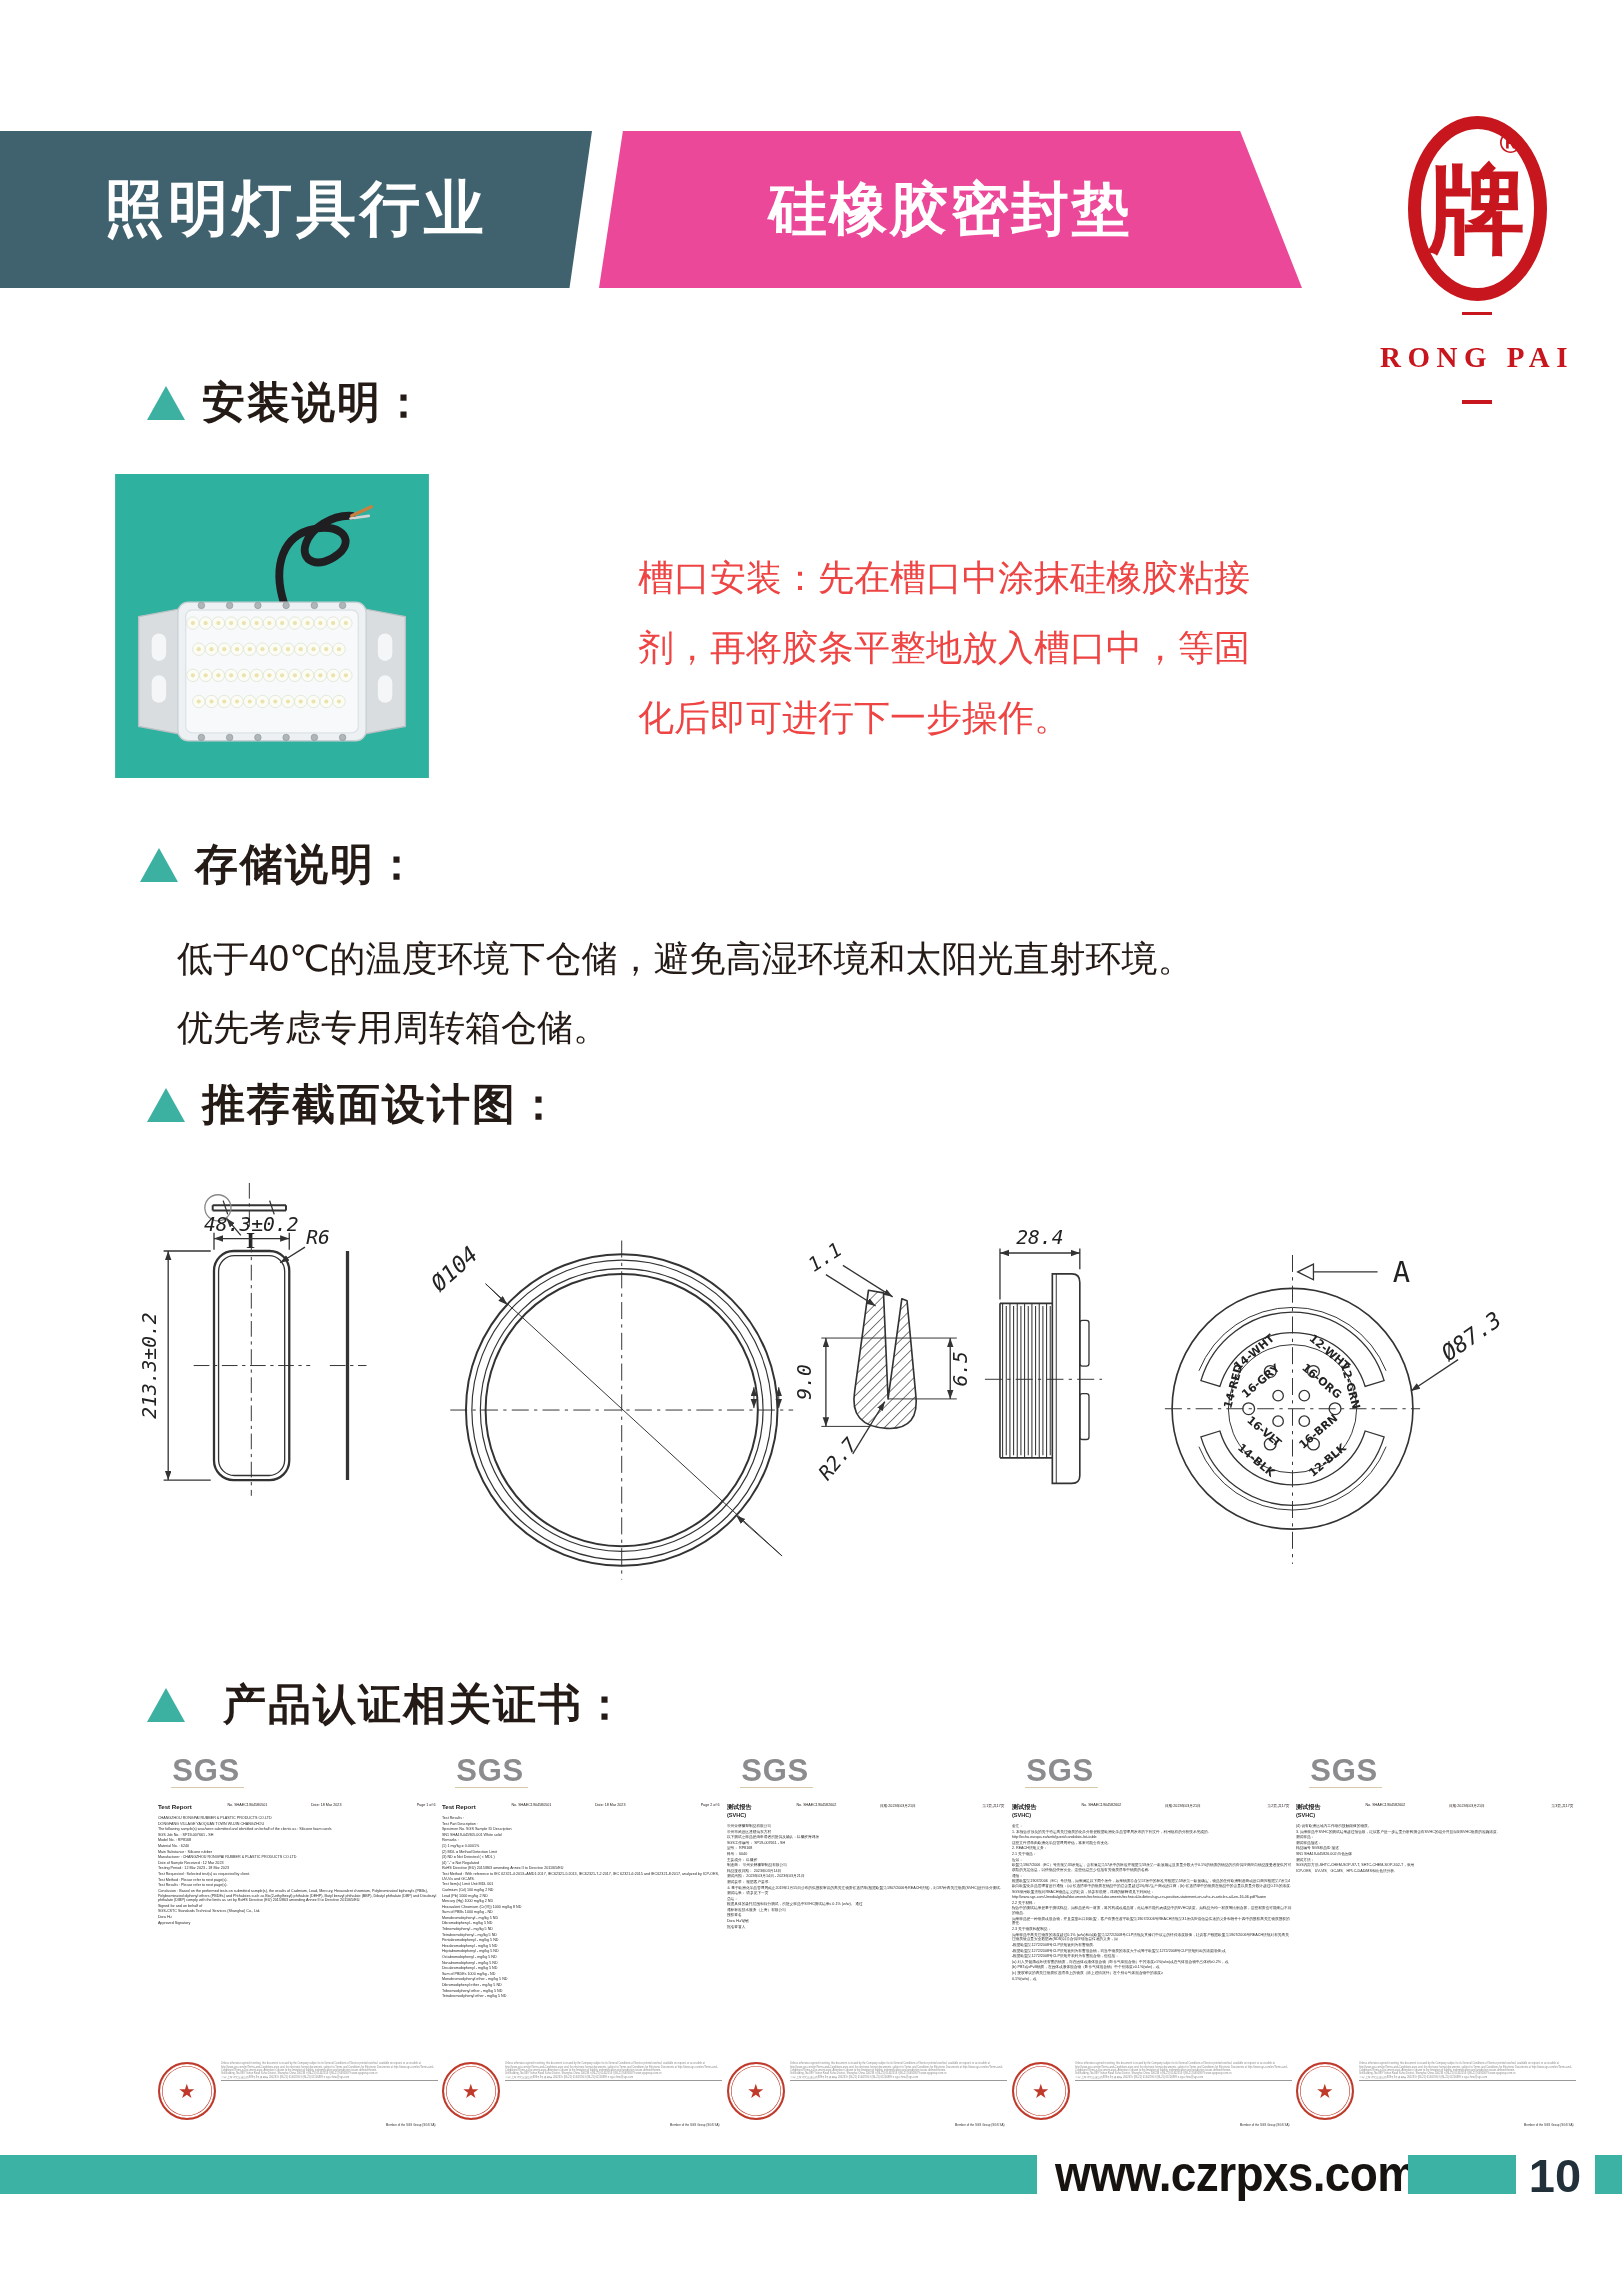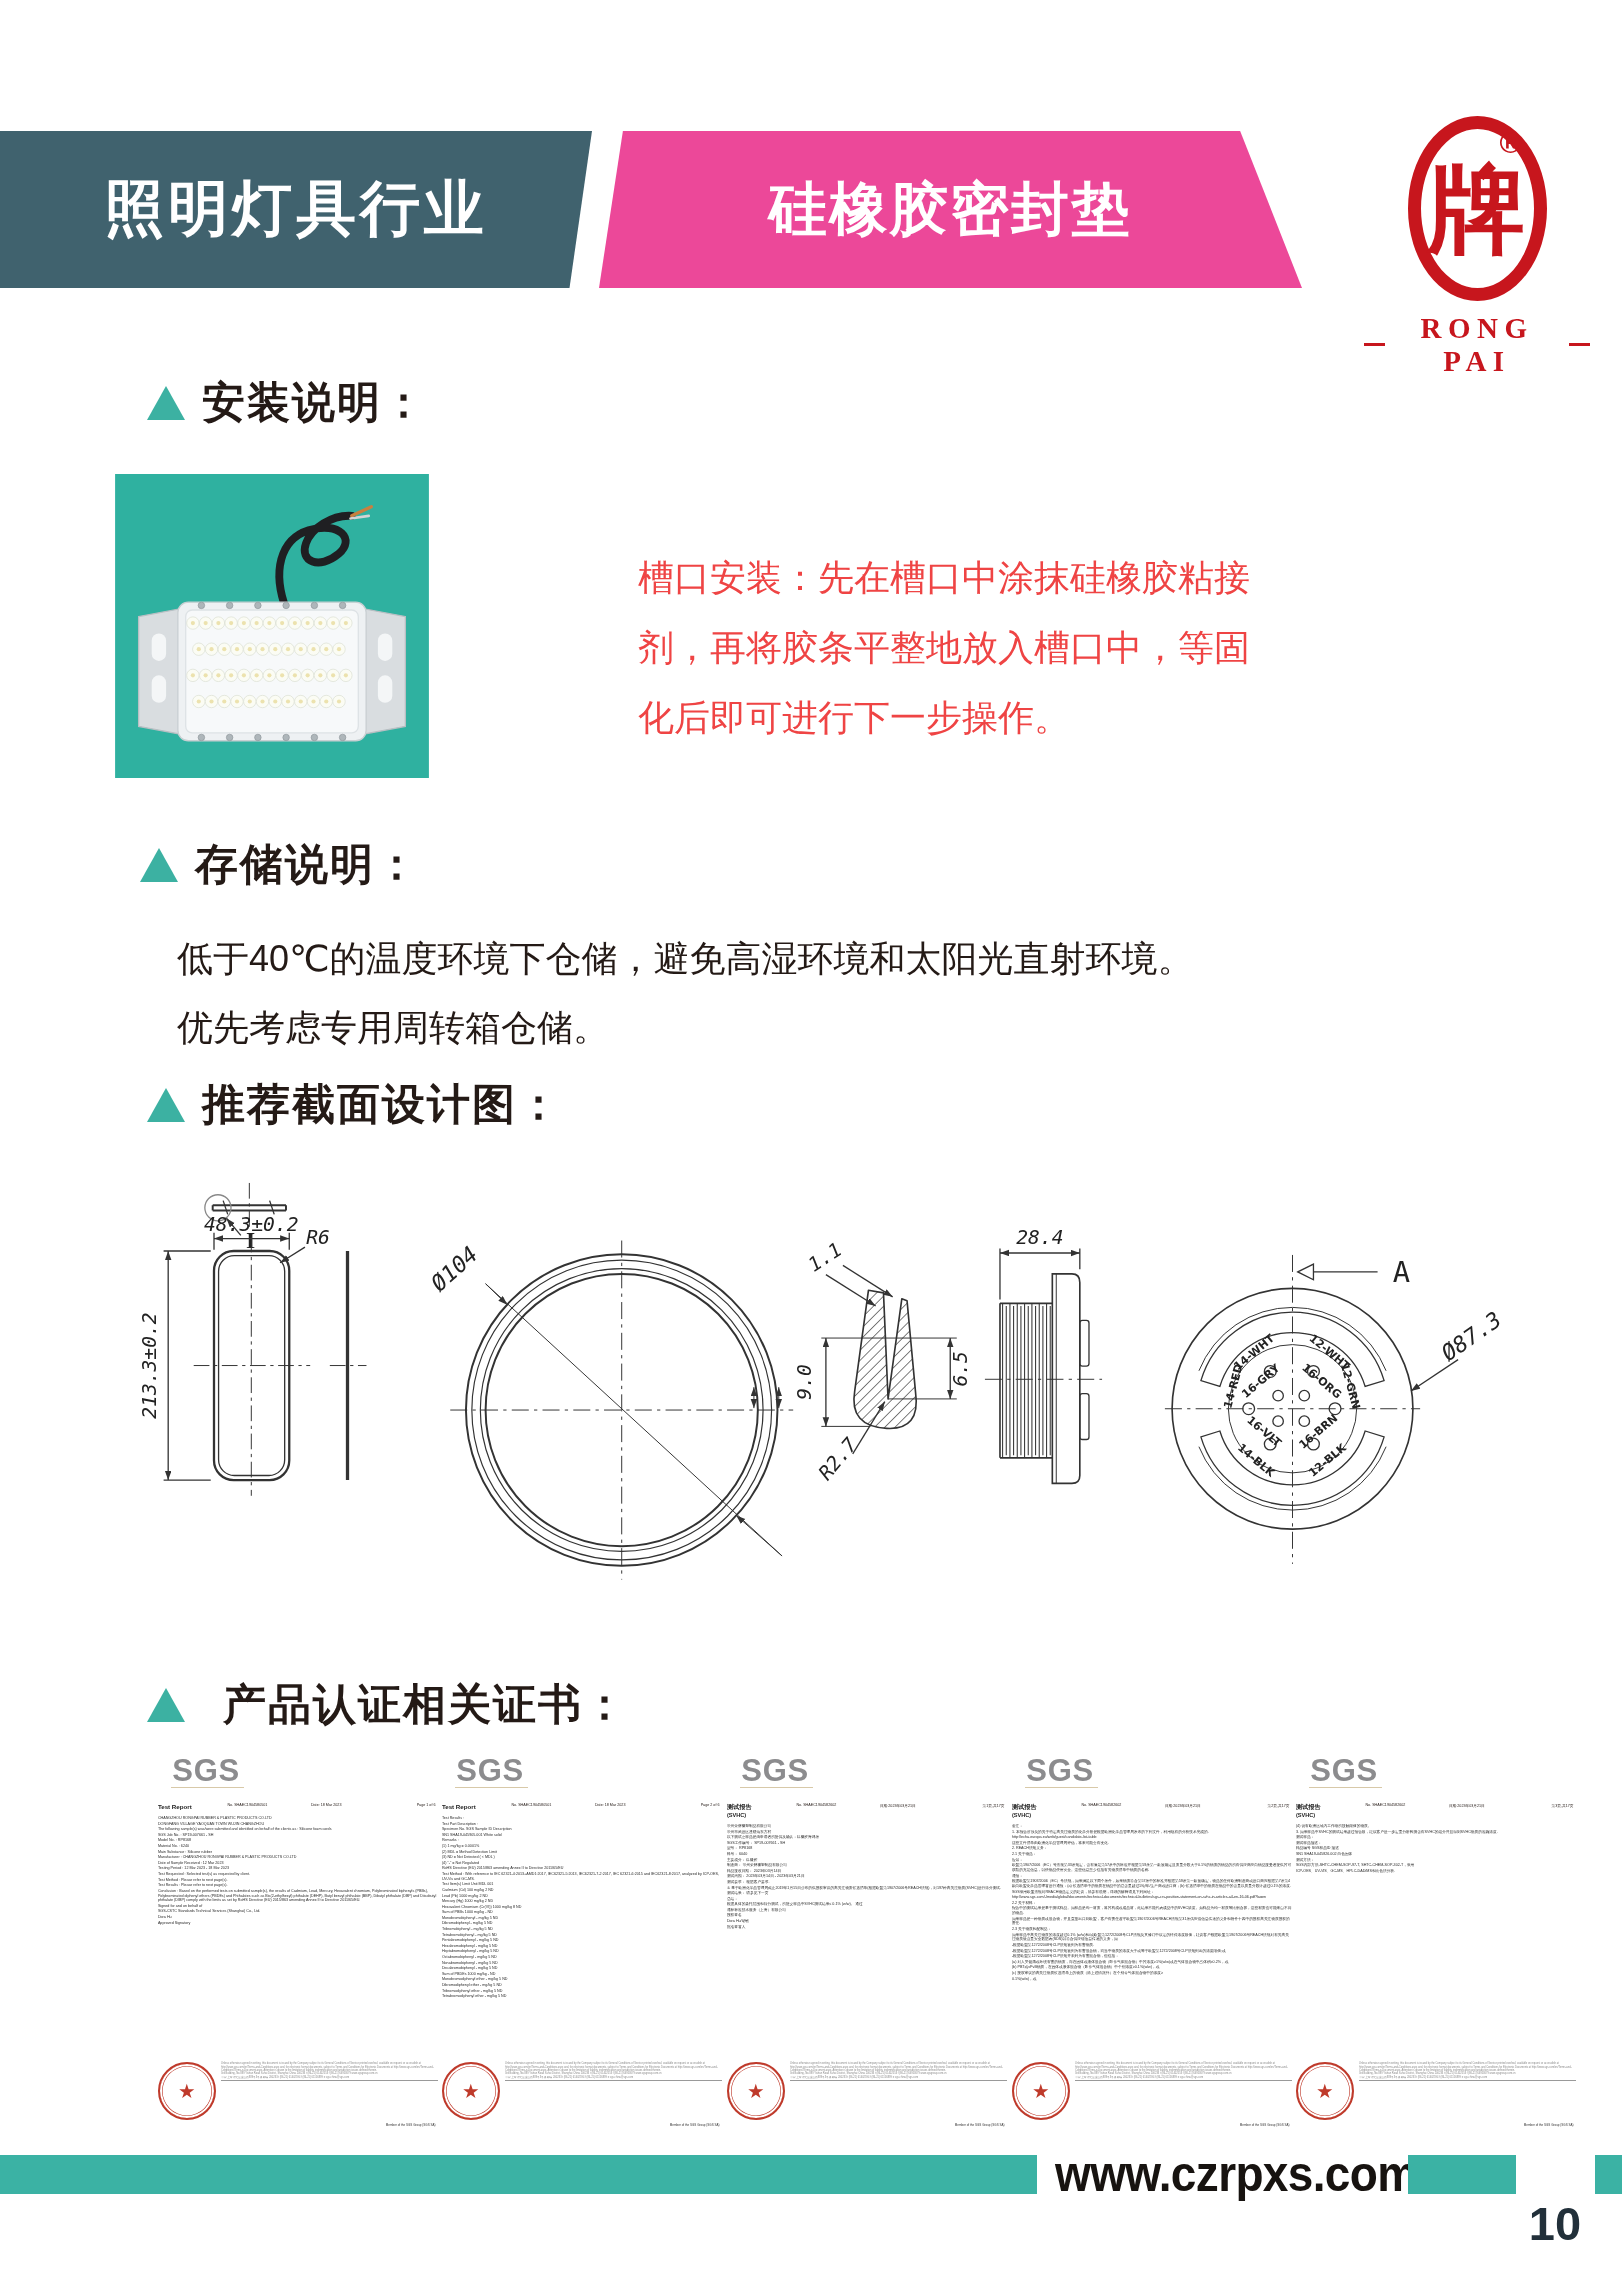--- a/index.html
+++ b/index.html
@@ -14,21 +14,21 @@
   .hdr-teal{position:absolute;left:599px;top:131px;width:703px;height:157px;background:#ec4899;
             clip-path:polygon(3.4% 0,91.2% 0,100% 100%,0 100%);
             display:flex;align-items:center;justify-content:center;}
   .hdr-teal span{color:#fff;font-size:58px;font-weight:700;letter-spacing:2.6px;}
 
   .logo{position:absolute;left:1364px;top:116px;width:226px;text-align:center;}
   .logo-oval{position:relative;width:139px;height:185px;margin:0 auto;border:13px solid #c7161d;border-radius:50%;
              display:flex;align-items:center;justify-content:center;box-sizing:border-box;}
   .logo-char{font-size:98px;font-weight:700;color:#c7161d;line-height:1;}
   .logo-reg{position:absolute;right:11.8px;top:-2.6px;font-size:30px;color:#c7161d;font-weight:700;}
-  .logo-name{margin-top:10.5px;display:flex;align-items:center;justify-content:center;gap:26px;color:#c7161d;}
+  .logo-name{margin-top:10.5px;display:flex;align-items:center;justify-content:center;gap:26px;color:#c7161d;flex-direction:column;}
   .logo-name span.nm{font-family:"Liberation Serif","DejaVu Serif",serif;font-size:29px;font-weight:700;letter-spacing:6.5px;}
   .logo-dash{display:inline-block;width:30px;height:3.9px;background:#c7161d;}
 
   
   .sec-head{position:absolute;display:flex;align-items:center;gap:17px;}
   .tri{width:0;height:0;border-left:19px solid transparent;border-right:19px solid transparent;
        border-bottom:34px solid #3cb1a2;}
   .sec-head .t{font-size:43px;font-weight:700;letter-spacing:2px;color:#241a16;}
 
   
@@ -62,21 +62,21 @@
          display:flex;align-items:center;justify-content:center;font-size:19.6px;
          box-shadow:inset 0 0 0 2px #fff, inset 0 0 0 2.6px #bf3a2b;}
   .legal{flex:1;margin-left:5.2px;border-bottom:1px solid #999;padding-bottom:1.3px;}
   .legal-line{font-size:2.6px;line-height:3.3px;color:#8a8a8a;}
   .member{font-size:3px;text-align:right;color:#333;margin:2.6px 6.5px 0 0;}
 
   
   .fbar{position:absolute;top:2155px;height:39px;background:#3bb2a4;}
   .furl{position:absolute;top:2145px;left:1055px;width:347px;font-size:50px;font-weight:700;color:#171310;
         transform:scaleX(.92);transform-origin:left center;letter-spacing:-0.7px;}
-  .fpage{position:absolute;top:2148px;left:1519px;width:72px;text-align:center;font-size:47px;font-weight:700;color:#22303a;margin-top:48px;}
+  .fpage{position:absolute;top:2148px;left:1519px;width:72px;text-align:center;font-size:47px;font-weight:700;color:#22303a;}
 </style>
 </head>
 <body>
 
 <div class="hdr-dark">
   <span>照明灯具行业</span>
 </div>
 <div class="hdr-teal">
   <span>硅橡胶密封垫</span>
 </div>

